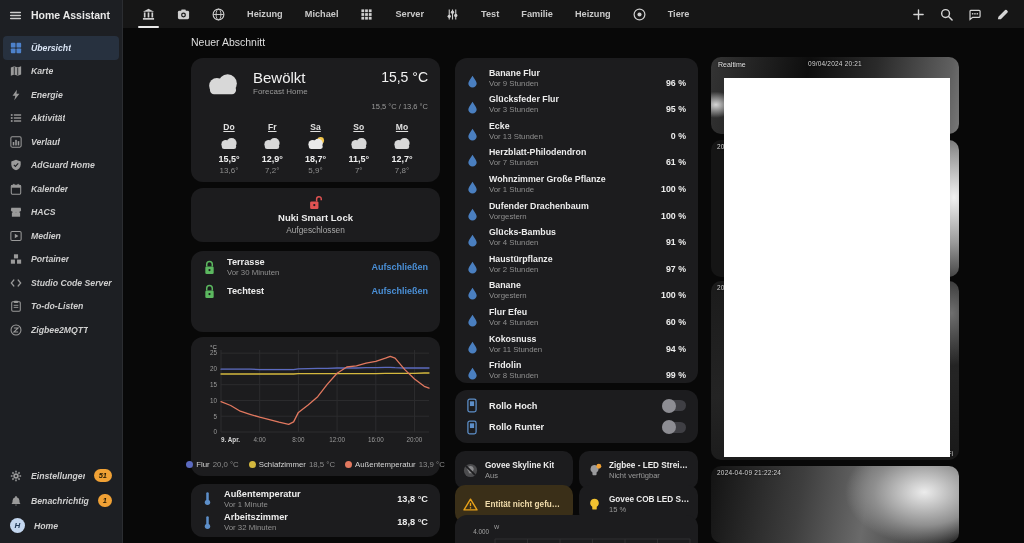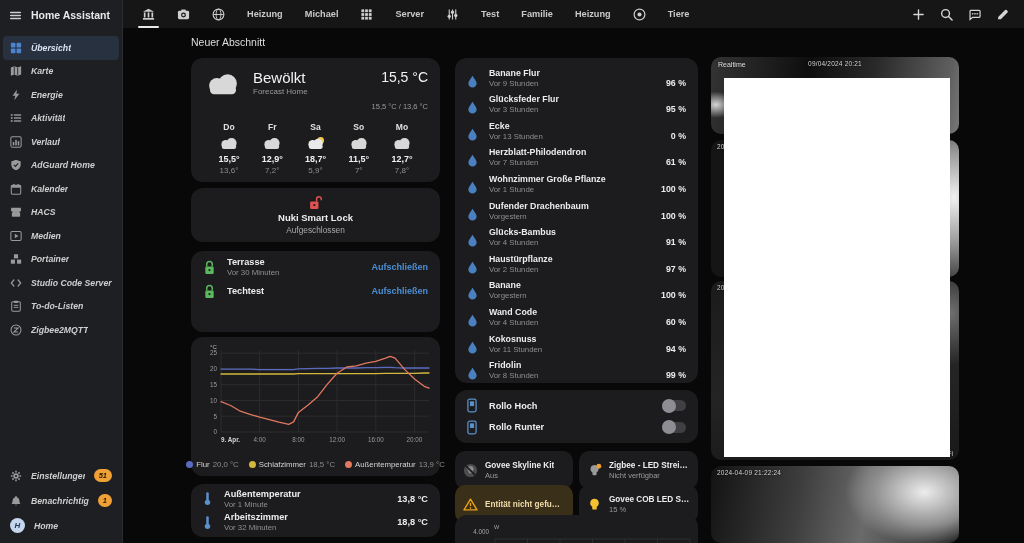--- a/index.html
+++ b/index.html
@@ -46,21 +46,21 @@
   .w-top{display:flex;align-items:flex-start;}
   .w-icon{width:40px;height:25px;margin-top:2px;flex:none;}
   .w-cond{margin-left:10px;}
   .w-state{font-size:15px;color:#f2f2f2;}
   .w-src{font-size:8px;color:#9a9a9a;margin-top:1px;}
   .w-temp{margin-left:auto;text-align:right;}
   .w-now{font-size:14px;color:#f2f2f2;}
   .w-range{font-size:7.5px;color:#9a9a9a;margin-top:17px;}
   .w-forecast{display:flex;justify-content:space-between;margin-top:11px;padding:0 5px;}
   .w-day{text-align:center;width:42px;}
-  .w-day-name{font-size:8.5px;font-weight:bold;color:#e0e0e0;}
+  .w-day-name{font-size:8.5px;font-weight:bold;color:#e0e0e0;text-decoration:underline;}
   .w-day-icon{width:22px;height:14px;margin:4px auto 4px;display:block;}
   .w-hi{font-size:9px;font-weight:bold;color:#f0f0f0;}
   .w-lo{font-size:8px;color:#8f8f8f;margin-top:2px;}
 
   
   .nuki{left:68px;top:160px;width:249px;height:54px;display:flex;flex-direction:column;align-items:center;justify-content:center;gap:2px;}
   .nuki-icon{width:13px;height:15px;color:#e05252;}
   .nuki-name{font-size:9.5px;font-weight:bold;color:#ededed;}
   .nuki-state{font-size:8.3px;color:#a8a8a8;}
 
@@ -846,21 +846,21 @@
           <span class="plant-val">100 %</span>
         </div>
 
         <div class="plant-row">
           <span class="icon">
             <svg viewBox="0 0 12 15">
               <path fill="currentColor" d="M6 .8 C8.6 4.8 10.8 7.4 10.8 9.7 a4.8 4.8 0 0 1 -9.6 0 C1.2 7.4 3.4 4.8 6 .8 z"></path>
             </svg>
           </span>
           <div class="plant-info">
-            <div class="plant-name">Wand Code</div>
+            <div class="plant-name">Flur Efeu</div>
             <div class="plant-sub">Vor 4 Stunden</div>
           </div>
           <span class="plant-val">60 %</span>
         </div>
 
         <div class="plant-row">
           <span class="icon">
             <svg viewBox="0 0 12 15">
               <path fill="currentColor" d="M6 .8 C8.6 4.8 10.8 7.4 10.8 9.7 a4.8 4.8 0 0 1 -9.6 0 C1.2 7.4 3.4 4.8 6 .8 z"></path>
             </svg>

